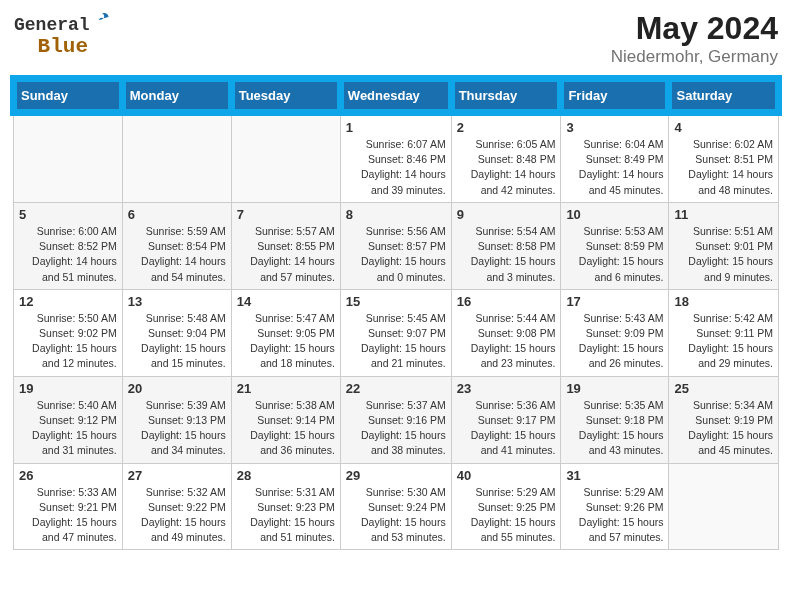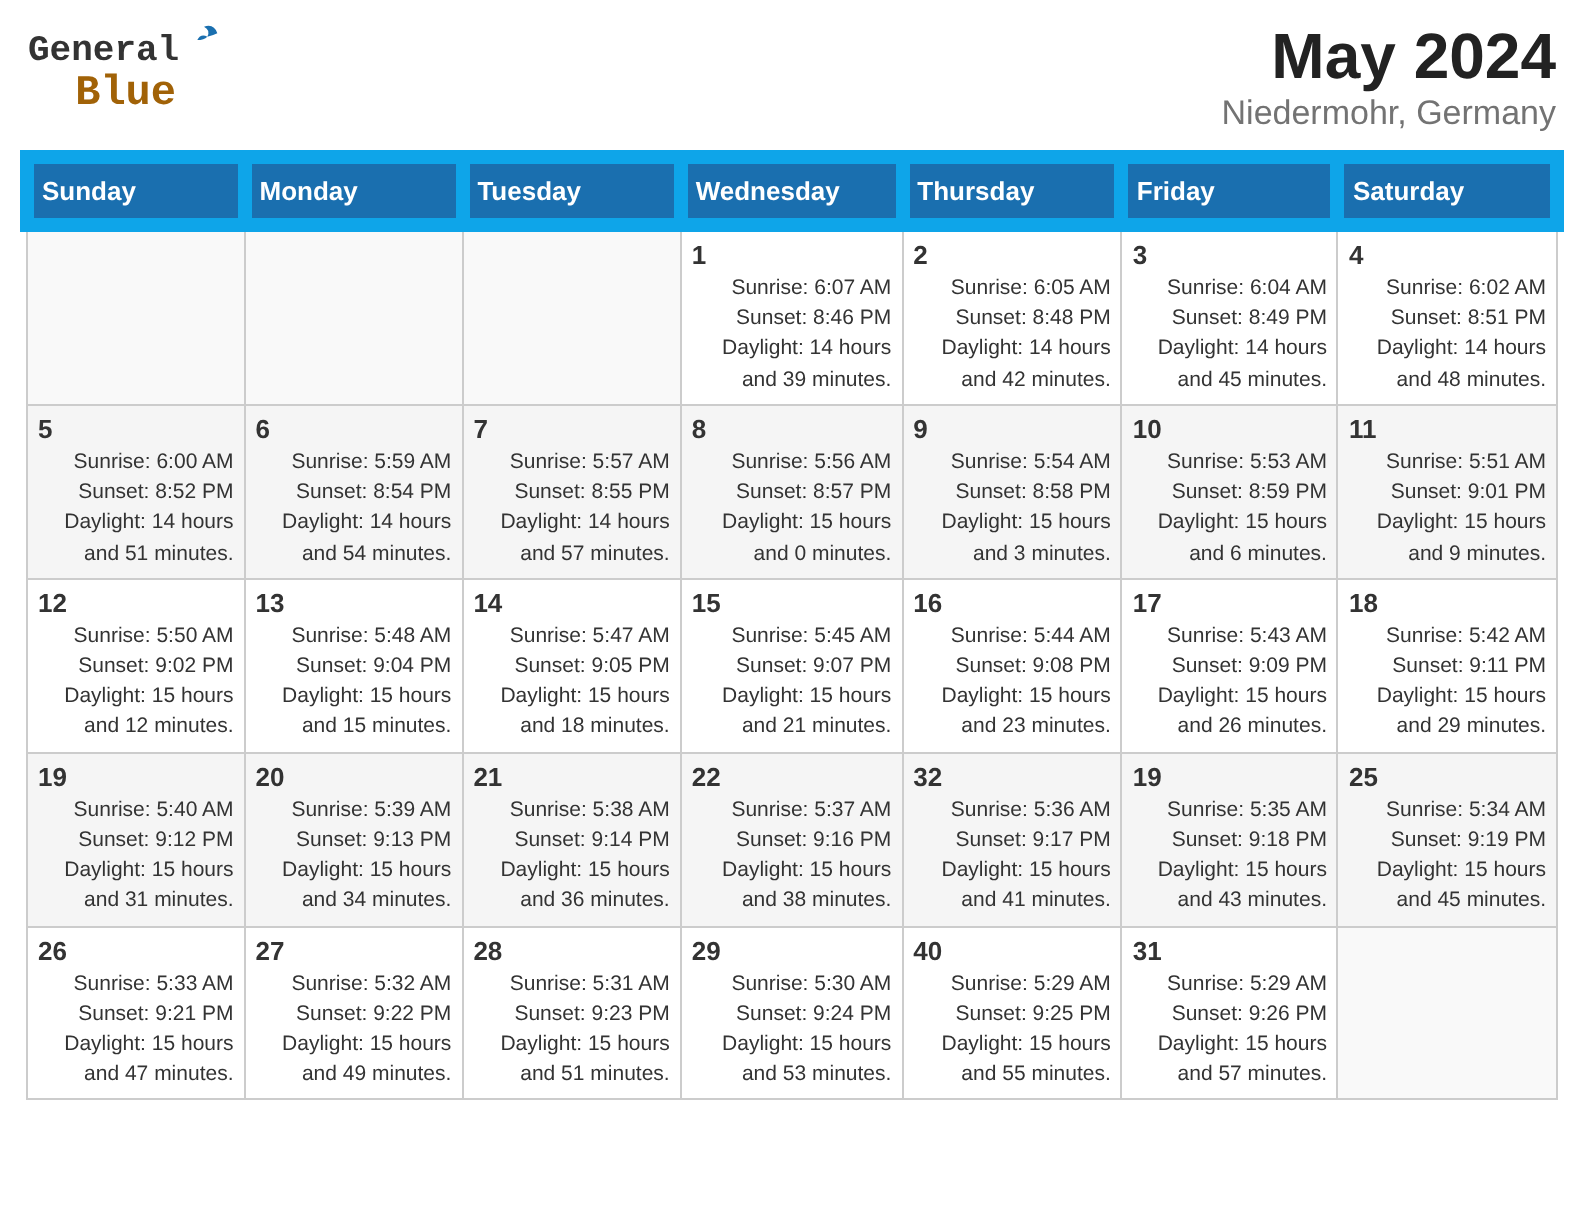--- a/index.html
+++ b/index.html
@@ -221,21 +221,21 @@
         </td>
         <td>
           <span class="day-number">21</span>
           <div class="cell-content">Sunrise: 5:38 AM<br>Sunset: 9:14 PM<br>Daylight: 15 hours<br>and 36 minutes.</div>
         </td>
         <td>
           <span class="day-number">22</span>
           <div class="cell-content">Sunrise: 5:37 AM<br>Sunset: 9:16 PM<br>Daylight: 15 hours<br>and 38 minutes.</div>
         </td>
         <td>
-          <span class="day-number">32</span>
+          <span class="day-number">23</span>
           <div class="cell-content">Sunrise: 5:36 AM<br>Sunset: 9:17 PM<br>Daylight: 15 hours<br>and 41 minutes.</div>
         </td>
         <td>
           <span class="day-number">19</span>
           <div class="cell-content">Sunrise: 5:35 AM<br>Sunset: 9:18 PM<br>Daylight: 15 hours<br>and 43 minutes.</div>
         </td>
         <td>
           <span class="day-number">25</span>
           <div class="cell-content">Sunrise: 5:34 AM<br>Sunset: 9:19 PM<br>Daylight: 15 hours<br>and 45 minutes.</div>
         </td>

